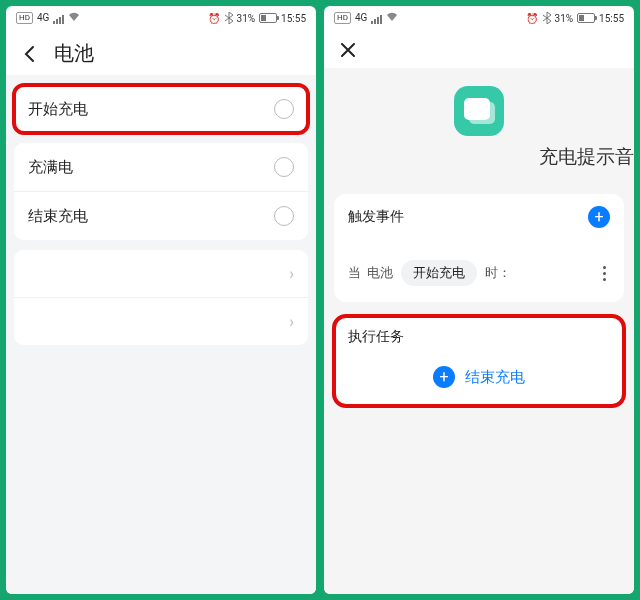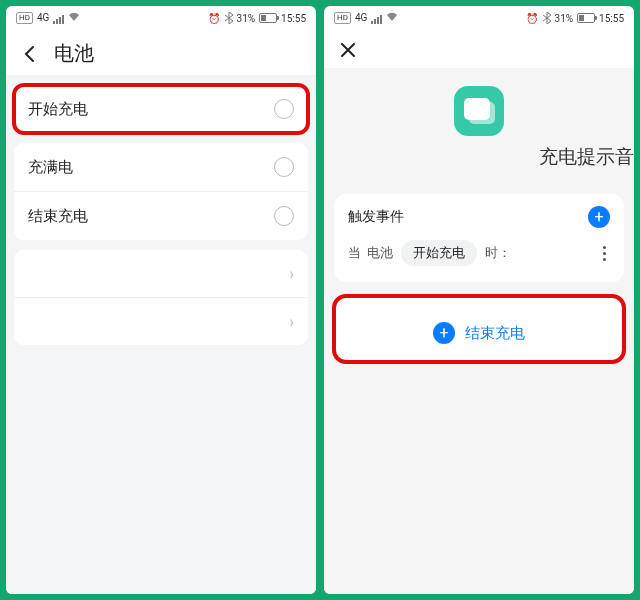--- a/index.html
+++ b/index.html
@@ -25,21 +25,21 @@
 .row + .row{border-top:1px solid #f0f0f0}
 .row .spacer{flex:1}
 .radio{width:20px;height:20px;border:1.5px solid #bbb;border-radius:50%}
 .chev{color:#bbb;font-size:16px}
 .redbox{outline:4px solid #e10b0b;outline-offset:-2px}
 .scene-icon{width:50px;height:50px;border-radius:14px;background:#35c9a8;margin:18px auto 8px;display:flex;align-items:center;justify-content:center;position:relative}
 .scene-icon::before{content:"";position:absolute;width:26px;height:22px;background:#fff;border-radius:5px;top:12px;left:10px}
 .scene-icon::after{content:"";position:absolute;width:26px;height:22px;background:rgba(255,255,255,.55);border-radius:5px;top:16px;left:15px}
 .scene-name{text-align:right;font-size:19px;color:#333;margin-bottom:14px}
 .sect{background:#fff;border-radius:12px;margin:10px 10px 0;padding:12px 14px}
-.sect-hdr{display:flex;align-items:center;font-size:14px;color:#222;margin-bottom:8px}
+.sect-hdr{display:flex;align-items:center;font-size:14px;color:#222;margin-bottom:28px}
 .plus-circ{width:22px;height:22px;border-radius:50%;background:#0a7cff;color:#fff;display:flex;align-items:center;justify-content:center;font-size:16px;line-height:1;cursor:pointer}
 .chip{display:inline-flex;align-items:center;background:#f1f2f4;border-radius:14px;padding:4px 12px;font-size:13px;color:#222;margin:0 6px}
 .cond-row{font-size:13px;color:#555;display:flex;align-items:center;flex-wrap:wrap;gap:2px;padding:4px 0}
 .dots{margin-left:auto;display:flex;flex-direction:column;gap:3px;padding:0 4px}
 .dots i{width:3px;height:3px;background:#555;border-radius:50%}
 .addtask{display:flex;align-items:center;justify-content:center;gap:10px;padding:14px 0;color:#0a7cff;font-size:15px;cursor:pointer}
 .taskwrap{margin:14px 10px 0;background:#fff;border-radius:12px;padding:12px 14px 4px}
 svg{display:block}
 </style>
 </head>
@@ -172,19 +172,22 @@
         <span>时：</span>
         <span class="dots">
             <i></i>
             <i></i>
             <i></i>
           </span>
       </div>
     </div>
 
     <div class="taskwrap redbox">
+      <div class="sect-hdr" style="margin-bottom:6px">
+        <span>执行任务</span>
+      </div>
       <div class="addtask">
         <span class="plus-circ">+</span>
         <span>结束充电</span>
       </div>
     </div>
   </div>
 </div>
 
 </body></html>

